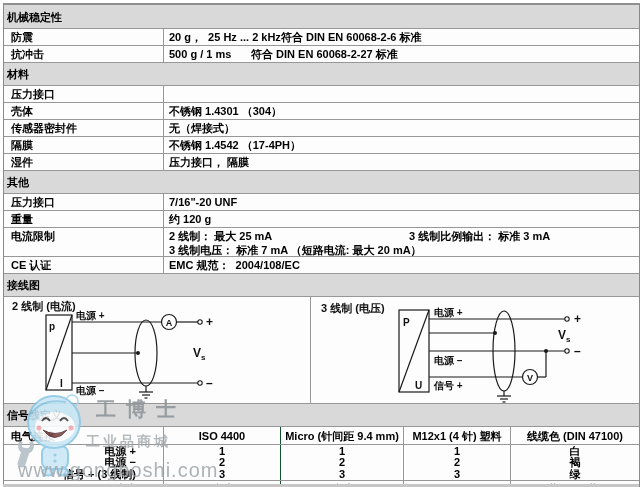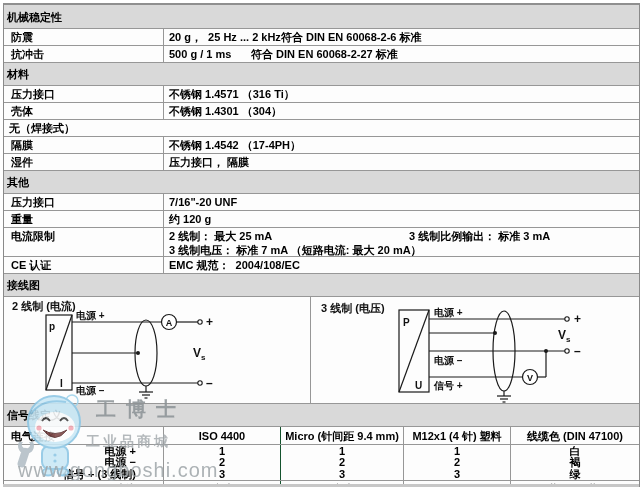--- a/index.html
+++ b/index.html
@@ -88,31 +88,29 @@
         <div class="cell value">
           <span class="value-main">500 g / 1 ms</span>
           <span class="value-note">符合 DIN EN 60068-2-27 标准</span>
         </div>
       </div>
       <div class="row section">
         <span>材料</span>
       </div>
       <div class="row kv">
         <div class="cell label">压力接口</div>
-        <div class="cell value">
-          <span class="value-main">不锈钢 1.4571 （316 Ti）</span>
-        </div>
       </div>
       <div class="row kv">
         <div class="cell label">壳体</div>
         <div class="cell value">
           <span class="value-main">不锈钢 1.4301 （304）</span>
         </div>
       </div>
       <div class="row kv">
+        <div class="cell label">传感器密封件</div>
         <div class="cell value">
           <span class="value-main">无（焊接式）</span>
         </div>
       </div>
       <div class="row kv">
         <div class="cell label">隔膜</div>
         <div class="cell value">
           <span class="value-main">不锈钢 1.4542 （17-4PH）</span>
         </div>
       </div>

